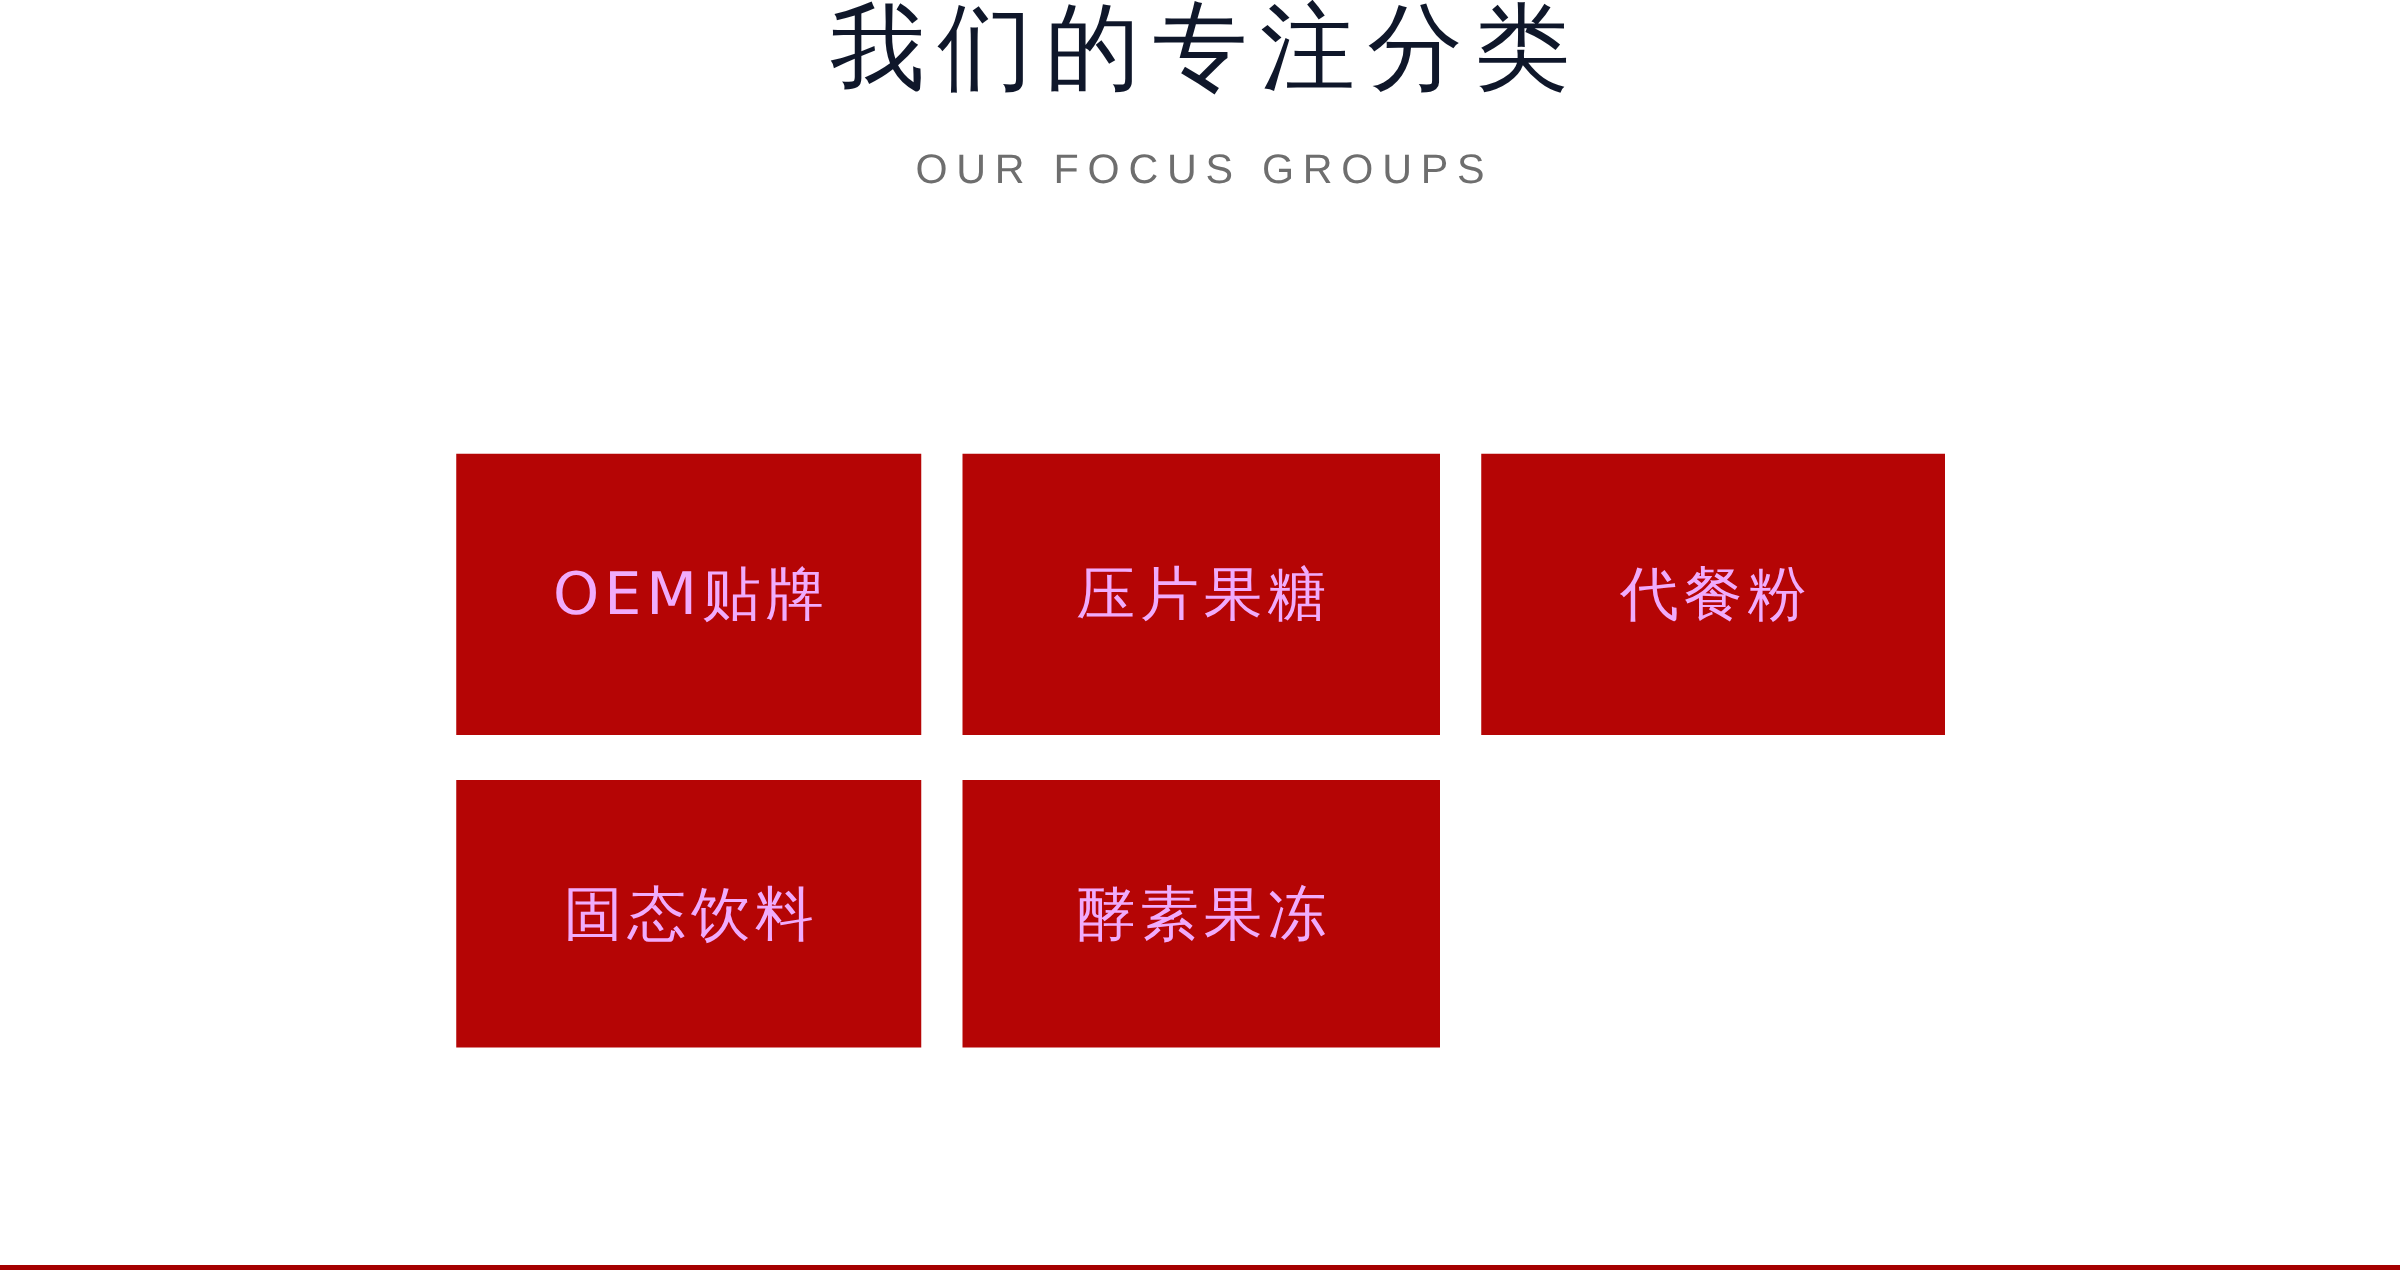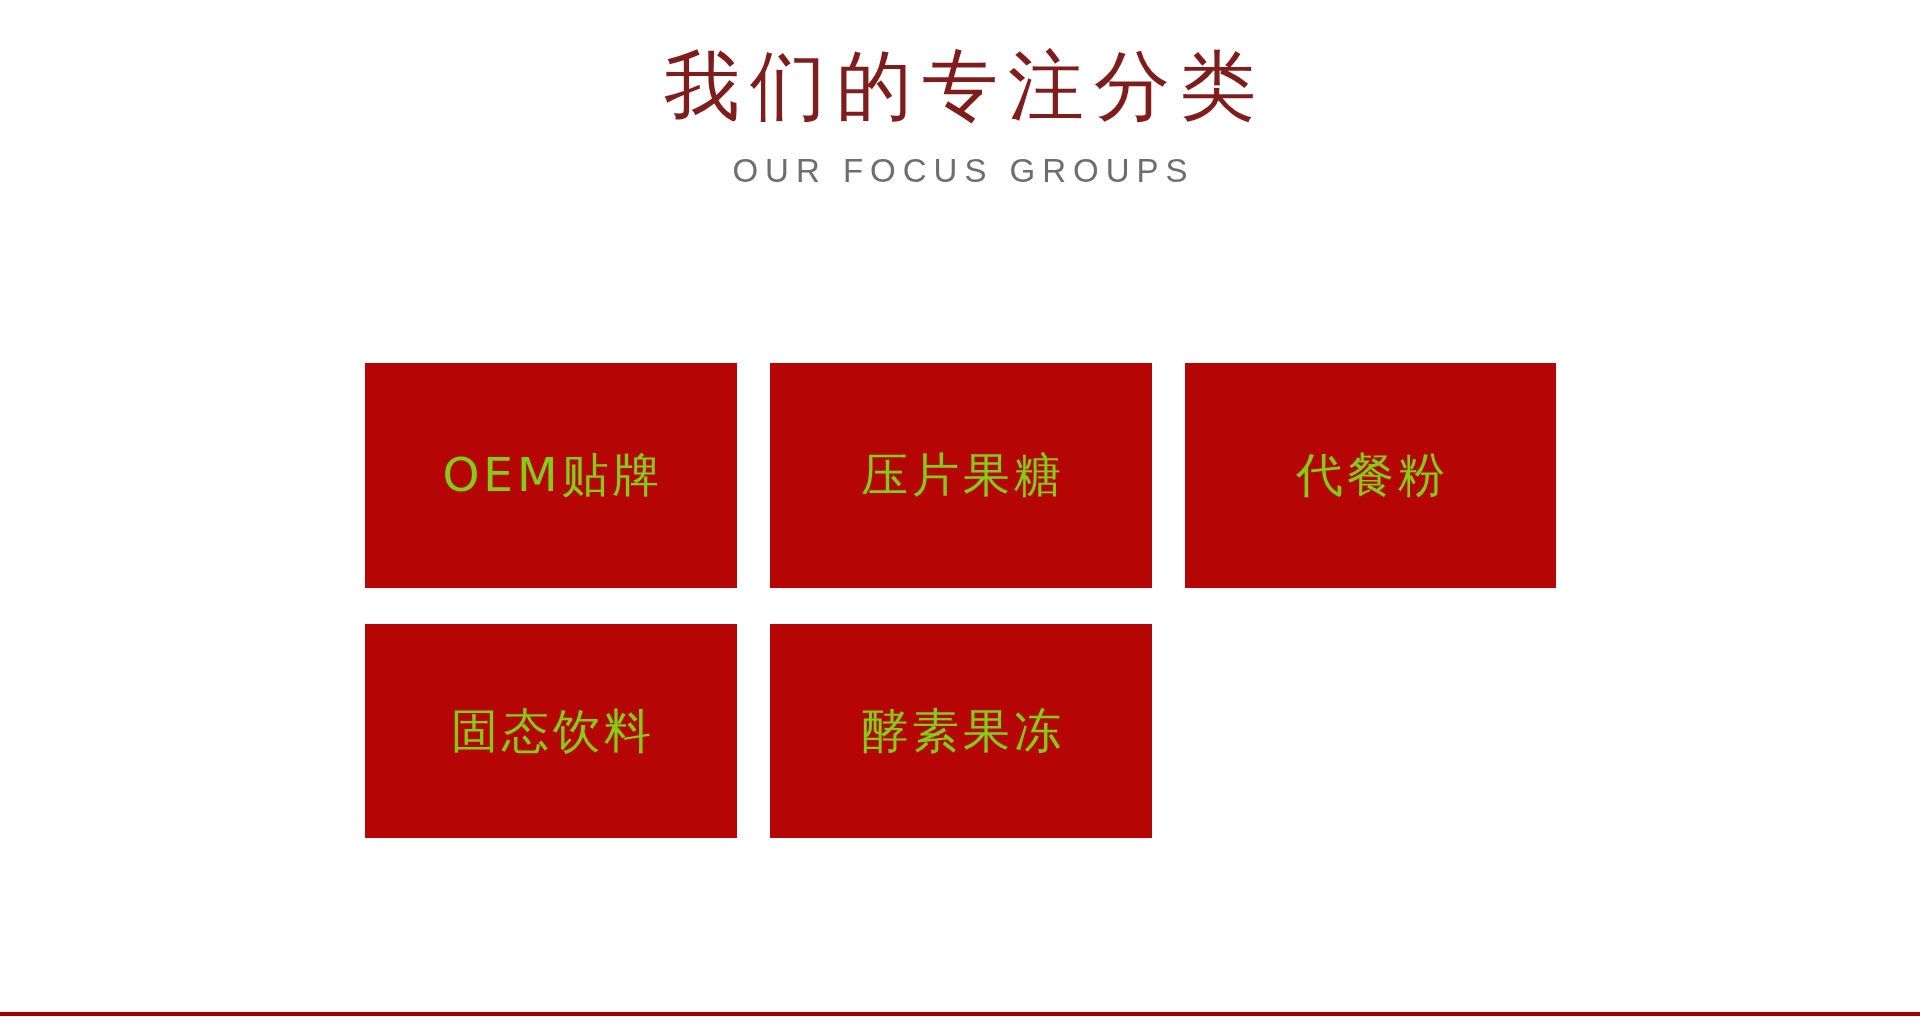--- a/index.html
+++ b/index.html
@@ -26,33 +26,32 @@
   .header {
     position: absolute;
     top: 0;
     left: 0;
     width: 1920px;
     text-align: center;
   }
 
   .title {
     margin: 0;
-    padding-top: 48px;
     font-size: 76px;
     line-height: 1.0;
     font-weight: 400;
-    color: #7f1d1d;
+    color: #0f172a;
     letter-spacing: 10px;
     text-indent: 10px;
     font-family: "DejaVu Sans", "Liberation Sans", sans-serif;
     white-space: nowrap;
   }
 
   .subtitle {
-    margin: 4px;
+    margin: 16px;
     padding-top: 26px;
     font-size: 33px;
     line-height: 1.0;
     font-weight: 300;
     color: #6e6e6e;
     letter-spacing: 7px;
     text-indent: 7px;
     font-family: "Liberation Sans", "DejaVu Sans", sans-serif;
     white-space: nowrap;
   }
@@ -68,21 +67,21 @@
     grid-template-rows: 225px 214px;
     column-gap: 33px;
     row-gap: 36px;
   }
 
   .tile {
     background: #B50505;
     display: flex;
     align-items: center;
     justify-content: center;
-    color: #84cc16;
+    color: #f0abfc;
     font-size: 47px;
     letter-spacing: 4px;
     text-indent: 4px;
     font-family: "DejaVu Sans", "Liberation Sans", sans-serif;
     font-weight: 400;
     white-space: nowrap;
     box-sizing: border-box;
     user-select: none;
   }
 

